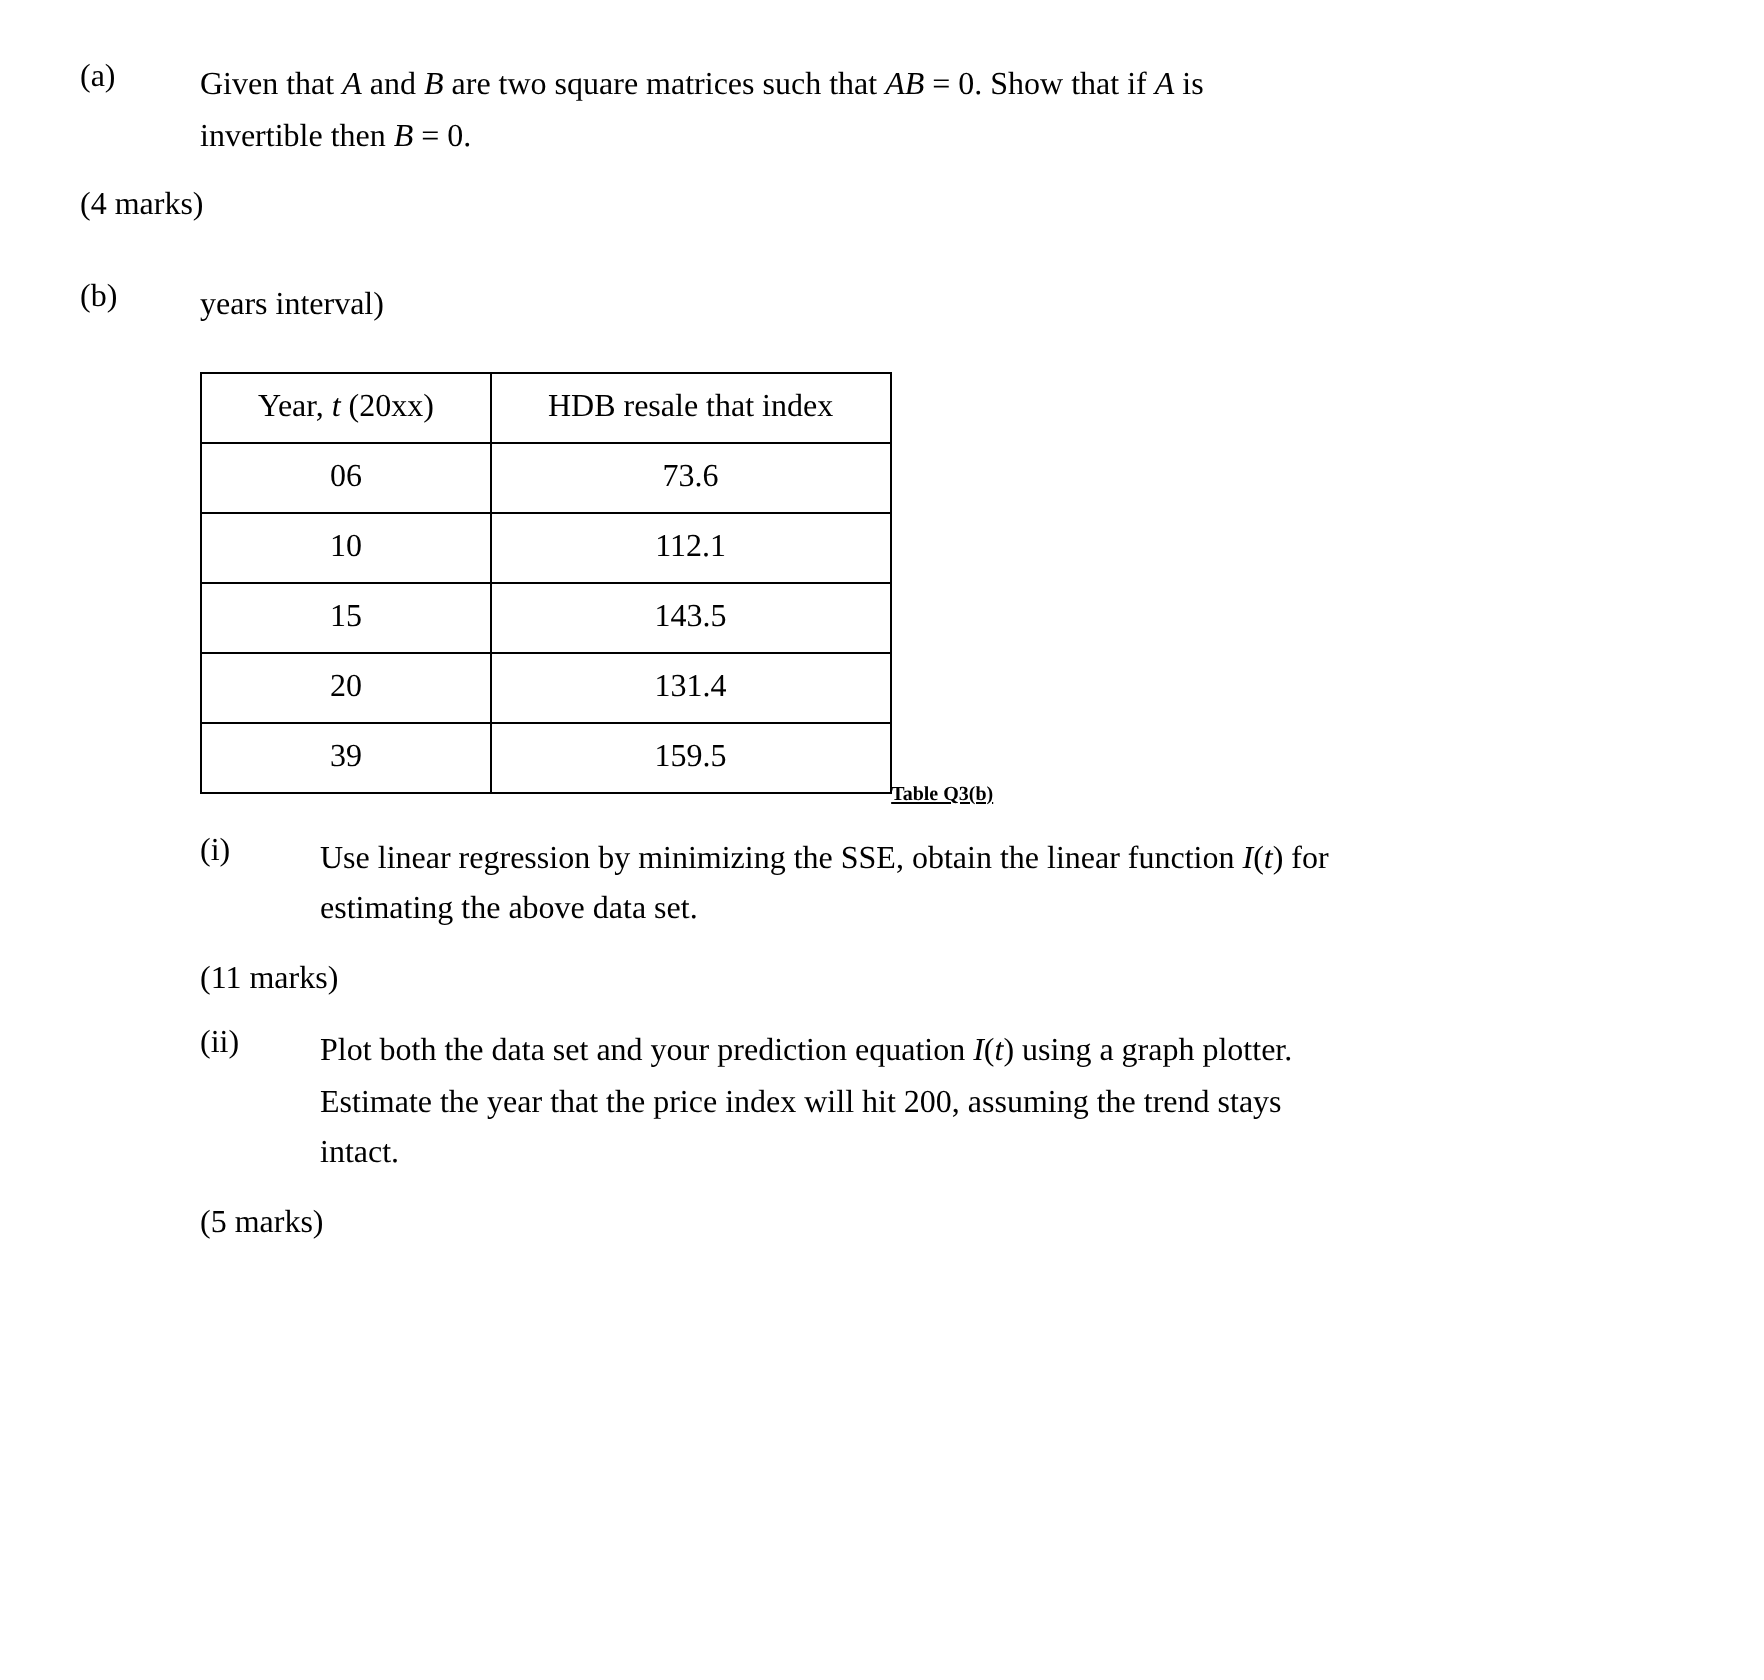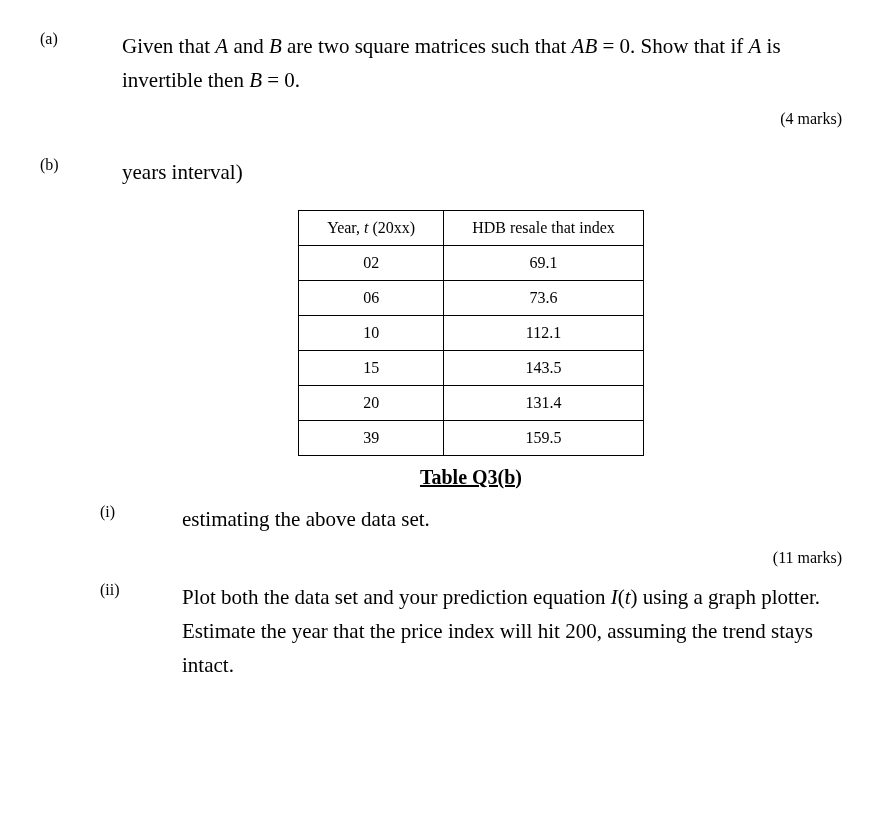--- a/index.html
+++ b/index.html
@@ -33,33 +33,33 @@
       font-size: 16px;
       padding-top: 0px;
     }
 
     .content {
       flex: 1;
     }
 
     .marks-row {
       display: flex;
-      justify-content: flex-end;
+      justify-content: flex-start;
       margin-top: 13px;
       margin-bottom: 6px;
     }
 
     .marks-text {
       font-size: 16px;
     }
 
     .table-container {
       display: flex;
-      flex-direction: column;
-      align-items: center;
+      flex-direction: row;
+      align-items: flex-end;
       margin: 20px 0 8px 0;
     }
 
     table {
       border-collapse: collapse;
       margin-bottom: 6px;
     }
 
     table th, table td {
       border: 1px solid #000;
@@ -69,44 +69,43 @@
       font-family: "Times New Roman", Times, serif;
     }
 
     table th {
       font-weight: normal;
     }
 
     .table-caption {
       font-weight: bold;
       text-decoration: underline;
-      font-size: 20px;
+      font-size: 10px;
       margin-top: 4px;
     }
 
     .sub-question-row {
       display: flex;
       align-items: flex-start;
       margin-bottom: 6px;
       margin-top: 14px;
     }
 
     .sub-label {
       min-width: 60px;
       font-size: 16px;
     }
 
     .sub-content {
       flex: 1;
     }
 
     .text-block {
-      font-size: 21px;
+      font-size: 16px;
       line-height: 1.6;
-      margin-left: 22px;
     }
 
     .italic {
       font-style: italic;
     }
 
     .math {
       font-style: italic;
     }
   </style>
@@ -138,24 +137,20 @@
 
       <div class="table-container">
         <table>
           <thead>
             <tr>
               <th>Year, <span class="italic">t</span> (20xx)</th>
               <th>HDB resale that index</th>
             </tr>
           </thead>
           <tbody id="table-body">
-          <tr>
-                <td>02</td>
-                <td>69.1</td>
-              </tr>
               <tr>
                 <td>06</td>
                 <td>73.6</td>
               </tr>
               <tr>
                 <td>10</td>
                 <td>112.1</td>
               </tr>
               <tr>
                 <td>15</td>
@@ -170,33 +165,39 @@
                 <td>159.5</td>
               </tr>
             </tbody>
         </table>
         <div class="table-caption">Table Q3(b)</div>
       </div>
 
       <div class="sub-question-row">
         <div class="sub-label">(i)</div>
         <div class="sub-content">
+          <div class="text-block">
+            Use linear regression by minimizing the SSE, obtain the linear function <span class="math">I</span>(<span class="math">t</span>) for
+          </div>
           <div class="text-block">estimating the above data set.</div>
         </div>
       </div>
       <div class="marks-row">
         <span class="marks-text">(11 marks)</span>
       </div>
 
       <div class="sub-question-row">
         <div class="sub-label">(ii)</div>
         <div class="sub-content">
           <div class="text-block">
             Plot both the data set and your prediction equation <span class="math">I</span>(<span class="math">t</span>) using a graph plotter.
           </div>
           <div class="text-block">Estimate the year that the price index will hit 200, assuming the trend stays</div>
           <div class="text-block">intact.</div>
         </div>
       </div>
+      <div class="marks-row">
+        <span class="marks-text">(5 marks)</span>
+      </div>
 
     </div>
   </div>
 </div>
 
 </body></html>

